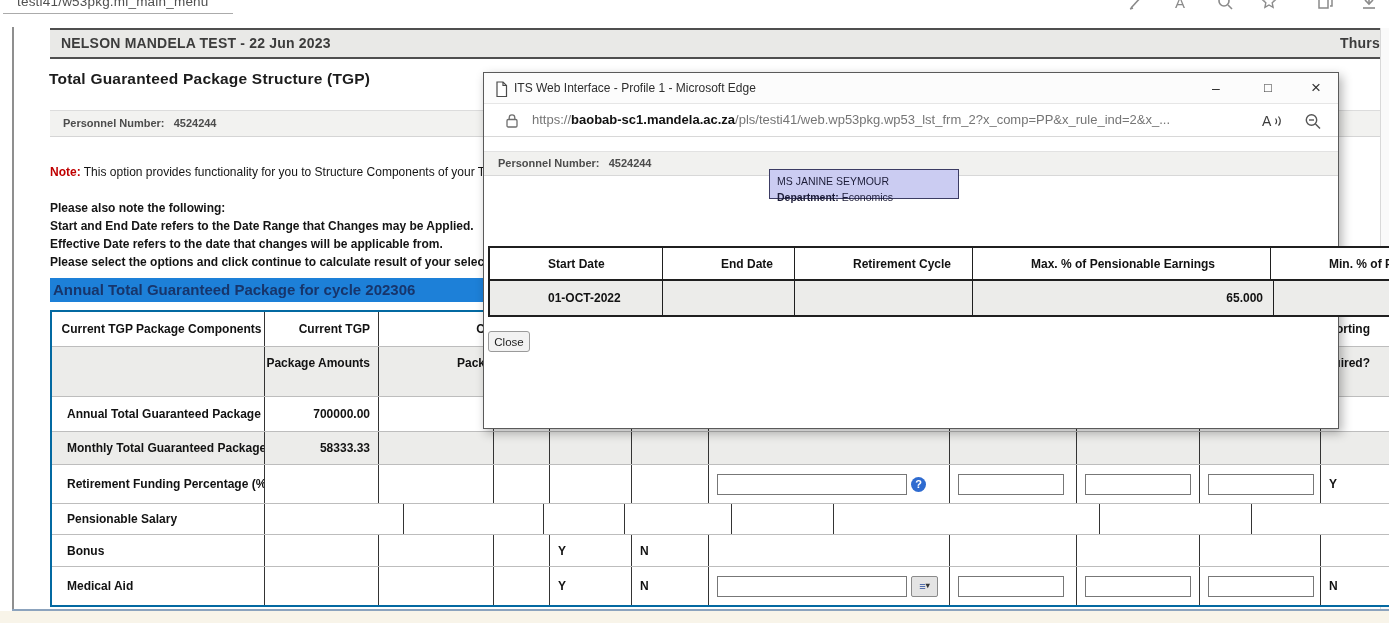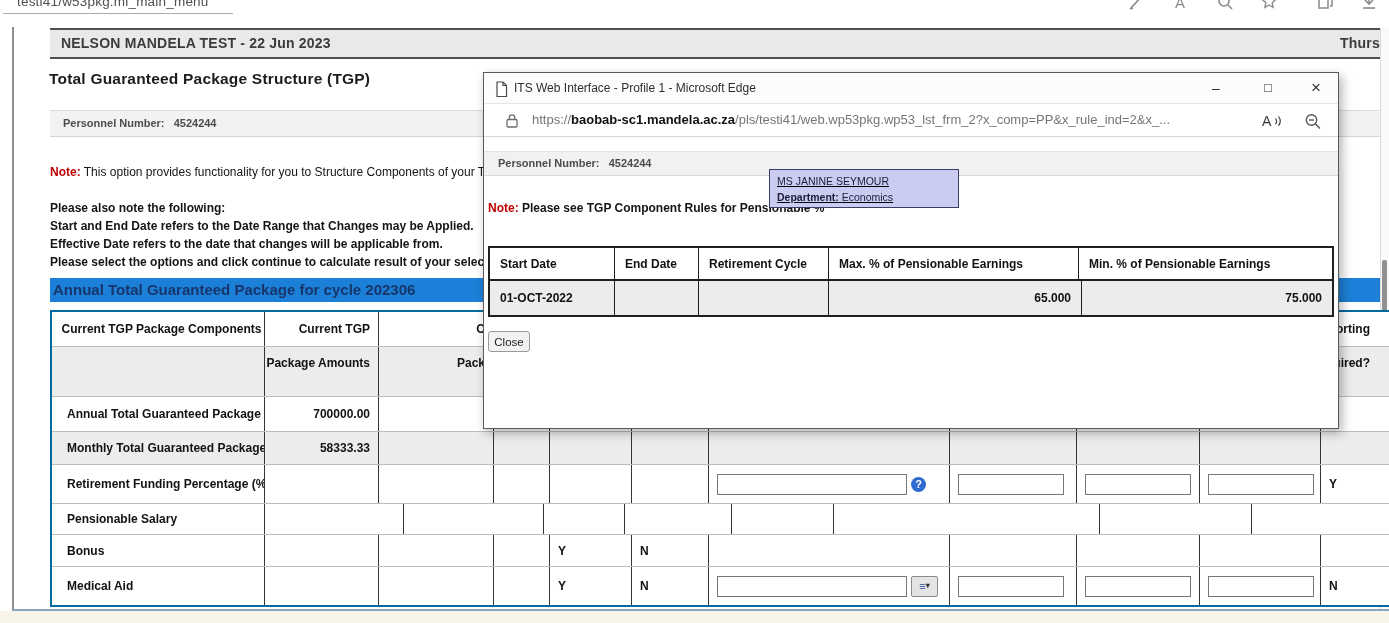--- a/index.html
+++ b/index.html
@@ -34,21 +34,21 @@
   .tbl{position:absolute;background:#fff;}
   .main-tbl{border:2px solid #0369a1;}
   .pop-tbl{border:2px solid #1f1f1f;}
   .trow{display:flex;box-sizing:border-box;}
   .main-tbl .trow{border-bottom:1px solid #bdbdbd;}
   .pop-tbl  .trow{border-bottom:2px solid #1f1f1f;}
   .main-tbl .trow:last-child,.pop-tbl .trow:last-child{border-bottom:none;}
   .tcell{box-sizing:border-box;display:flex;align-items:center;overflow:hidden;flex:0 0 auto;
          padding:0 8px;font-size:12px;font-weight:bold;color:#121212;white-space:nowrap;}
   .main-tbl .tcell{border-right:1px solid #343434;}
-  .pop-tbl  .tcell{border-right:1px solid #1f1f1f;padding:12px 10px;}
+  .pop-tbl  .tcell{border-right:1px solid #1f1f1f;padding:12px 10px;margin-left:48px;}
   .tcell:last-child{border-right:none;}
   .main-tbl .tcell:first-child{padding-left:15px;}
   .tcell.a-right{justify-content:flex-end;}
   .tcell.a-center{justify-content:center;}
   .tcell.v-top{align-items:flex-start;padding-top:9px;}
   .tinput{height:21px;border:1px solid #777;box-sizing:border-box;background:#fff;margin-right:4px;padding:0 3px;font-size:12px;}
   .help-icon{width:15px;height:15px;border-radius:50%;background:#2e6bd0;color:#fff;font-size:11px;
              font-weight:bold;display:inline-flex;align-items:center;justify-content:center;flex:0 0 auto;}
   .lov-btn{width:25px;height:19px;background:#e4e4e4;border:1px solid #8a8a8a;border-radius:2px;
            display:inline-flex;align-items:center;justify-content:center;flex:0 0 auto;}
@@ -65,22 +65,22 @@
   .pp-titlebar{position:absolute;left:0;top:0;width:100%;height:31px;background:#fcfcfc;border-bottom:1px solid #e6e6e6;box-sizing:border-box;}
   .pp-title{position:absolute;left:30px;top:0;line-height:31px;font-size:12px;color:#2e2e2e;white-space:nowrap;}
   .pp-ctl{position:absolute;top:0;width:34px;text-align:center;line-height:30px;color:#333;cursor:default;}
   .pp-urlbar{position:absolute;left:0;top:31px;width:100%;height:33px;background:#fff;border-bottom:1px solid #d8d8d8;box-sizing:border-box;}
   .pp-url{position:absolute;left:48px;top:0;line-height:32px;font-size:13px;color:#757575;white-space:nowrap;}
   .pp-url .dom{color:#111;font-weight:bold;}
   .pp-pers{position:absolute;left:0;top:78px;width:100%;height:25px;background:#f1f1ef;box-sizing:border-box;
            border-top:1px solid #e2e2e2;border-bottom:1px solid #d8d8d8;line-height:23px;padding-left:14px;
            font-size:11px;font-weight:bold;color:#4c4c4c;}
   .pp-note{position:absolute;left:4px;top:128px;font-size:12px;font-weight:bold;color:#151515;white-space:nowrap;}
-  .pp-tooltip{position:absolute;left:285px;top:96px;width:190px;height:39px;background:#cbccf2;
-              border:1px solid #3c3c64;z-index:5;box-sizing:border-box;padding:3px 0 15px 7px;text-decoration:underline;}
+  .pp-tooltip{position:absolute;left:285px;top:96px;width:190px;height:30px;background:#cbccf2;
+              border:1px solid #3c3c64;z-index:5;box-sizing:border-box;padding:3px 0 15px 7px;}
   .pp-tooltip div{font-size:10.5px;color:#1c1c38;line-height:16px;white-space:nowrap;}
   .pp-close{position:absolute;left:4px;top:258px;width:42px;height:21px;background:#f2f2f2;
             border:1px solid #9a9a9a;border-radius:3px;font-size:11.5px;color:#222;
             font-family:"Liberation Sans",sans-serif;padding:0;}
 </style>
 </head>
 <body>
 
 <div class="screen">
 
@@ -184,23 +184,20 @@
             <line x1="5" y1="7" x2="10" y2="7" stroke="#555" stroke-width="1.4"></line>
           </svg></span>
     </div>
 
     <div class="pp-pers">
       <span>Personnel Number:</span>
       <span>&nbsp;</span>
       <span>4524244</span>
     </div>
 
-    <div class="pp-note">
-      <span class="note-red">Note:</span><span> Please see TGP Component Rules for Pensionable %</span>
-    </div>
 
     <div class="pp-tooltip">
       <div>MS JANINE SEYMOUR</div>
       <div><b>Department:</b> <span>Economics</span></div>
     </div>
 
     <div id="popup-table-mount"></div>
 
     <button class="pp-close">Close</button>
   <div class="tbl pop-tbl" style="left: 4px; top: 173px;">

